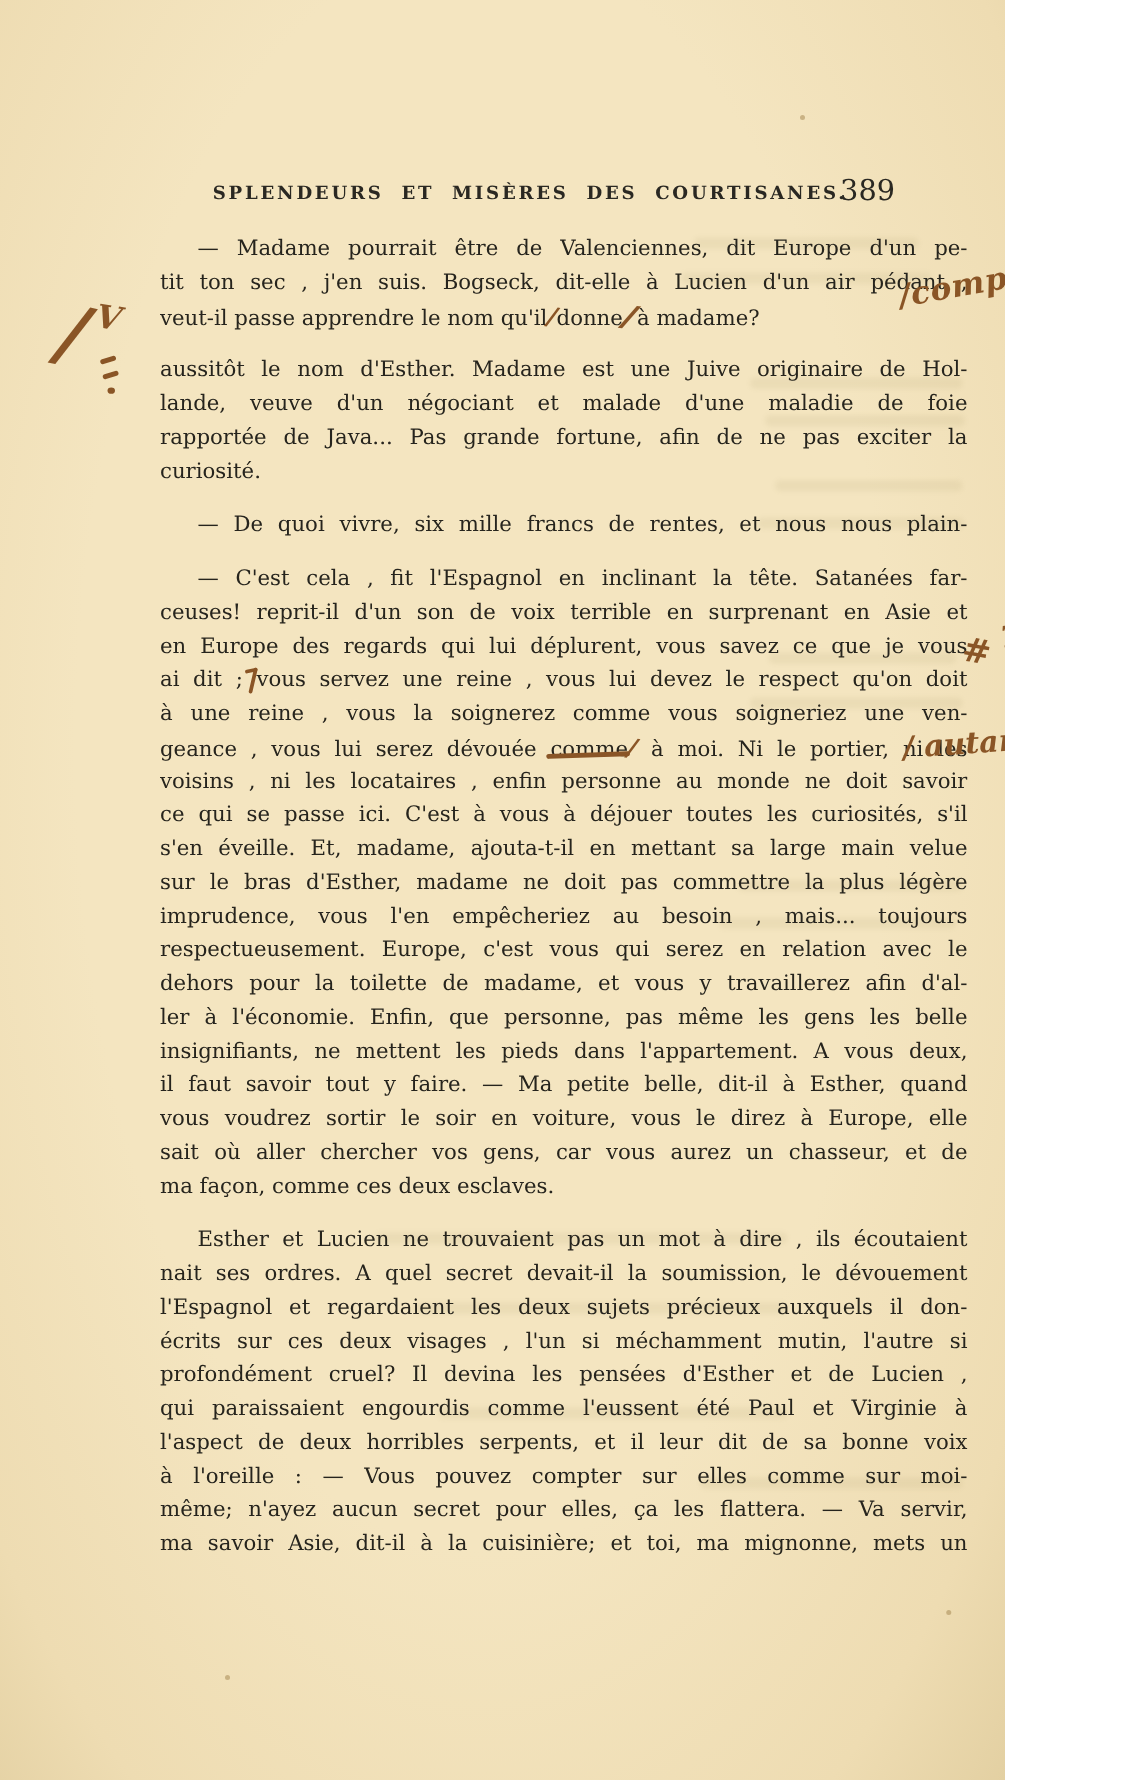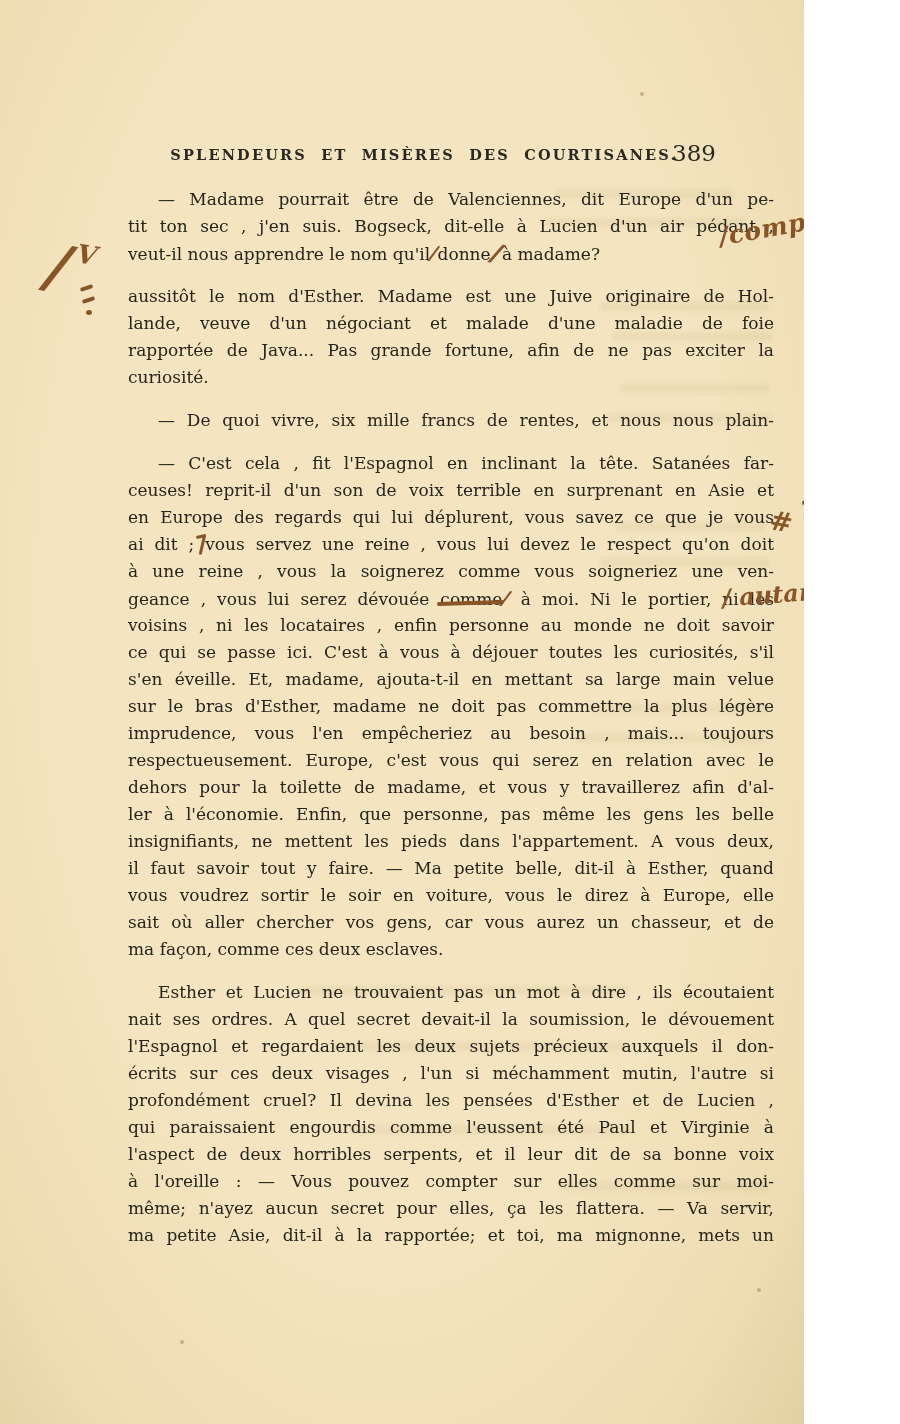--- a/index.html
+++ b/index.html
@@ -127,21 +127,21 @@
 
   <div class="running-head">
     <div class="running-title">SPLENDEURS ET MISÈRES DES COURTISANES.</div>
     <div class="folio">389</div>
   </div>
 
   <div class="text-column">
       <div class="paragraph">
         <div class="line indent"><span>— Madame pourrait être de Valenciennes, dit Europe d'un pe-</span></div>
         <div class="line"><span>tit ton sec , j'en suis. Bogseck, dit-elle à Lucien d'un air pédant ,</span></div>
-        <div class="line last"><span>veut-il nous apprendre le nom qu'il</span><span class="mk-ins">/</span><span>donne</span><span class="mk-ins2">/</span><span>à madame?</span></div>
+        <div class="line last"><span>veut-il passe apprendre le nom qu'il</span><span class="mk-ins">/</span><span>donne</span><span class="mk-ins2">/</span><span>à madame?</span></div>
       </div>
       <div class="paragraph">
         <div class="line"><span>aussitôt le nom d'Esther. Madame est une Juive originaire de Hol-</span></div>
         <div class="line"><span>lande, veuve d'un négociant et malade d'une maladie de foie</span></div>
         <div class="line"><span>rapportée de Java... Pas grande fortune, afin de ne pas exciter la</span></div>
         <div class="line last"><span>curiosité.</span></div>
       </div>
       <div class="paragraph">
         <div class="line indent"><span>— De quoi vivre, six mille francs de rentes, et nous nous plain-</span></div>
       </div>
@@ -169,21 +169,21 @@
       <div class="paragraph">
         <div class="line indent"><span>Esther et Lucien ne trouvaient pas un mot à dire , ils écoutaient</span></div>
         <div class="line"><span>nait ses ordres. A quel secret devait-il la soumission, le dévouement</span></div>
         <div class="line"><span>l'Espagnol et regardaient les deux sujets précieux auxquels il don-</span></div>
         <div class="line"><span>écrits sur ces deux visages , l'un si méchamment mutin, l'autre si</span></div>
         <div class="line"><span>profondément cruel? Il devina les pensées d'Esther et de Lucien ,</span></div>
         <div class="line"><span>qui paraissaient engourdis comme l'eussent été Paul et Virginie à</span></div>
         <div class="line"><span>l'aspect de deux horribles serpents, et il leur dit de sa bonne voix</span></div>
         <div class="line"><span>à l'oreille : — Vous pouvez compter sur elles comme sur moi-</span></div>
         <div class="line"><span>même; n'ayez aucun secret pour elles, ça les flattera. — Va servir,</span></div>
-        <div class="line"><span>ma petite Asie, dit-il à la rapportée; et toi, ma mignonne, mets un</span></div>
+        <div class="line"><span>ma savoir Asie, dit-il à la cuisinière; et toi, ma mignonne, mets un</span></div>
       </div>
     </div>
 
   <div class="hw lm-slash">/</div>
   <div class="hw lm-vee">V</div>
   <div class="lm-dash1"></div>
   <div class="lm-dash2"></div>
   <div class="lm-dot"></div>
 
   <div class="hw note-compte">/compte- Lr</div>

